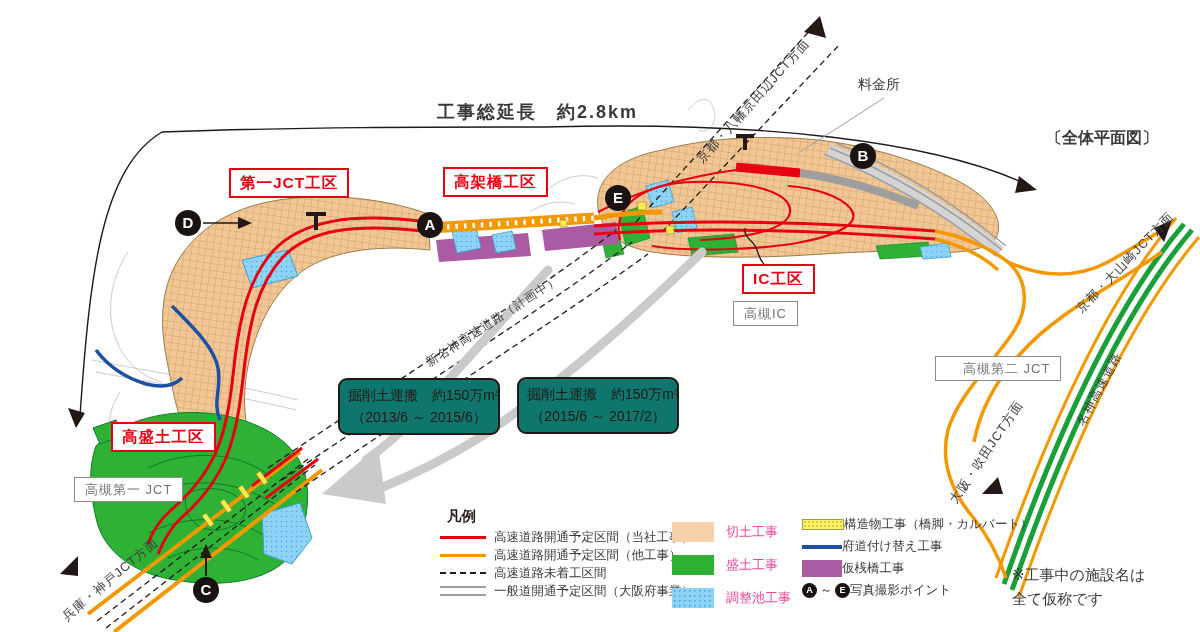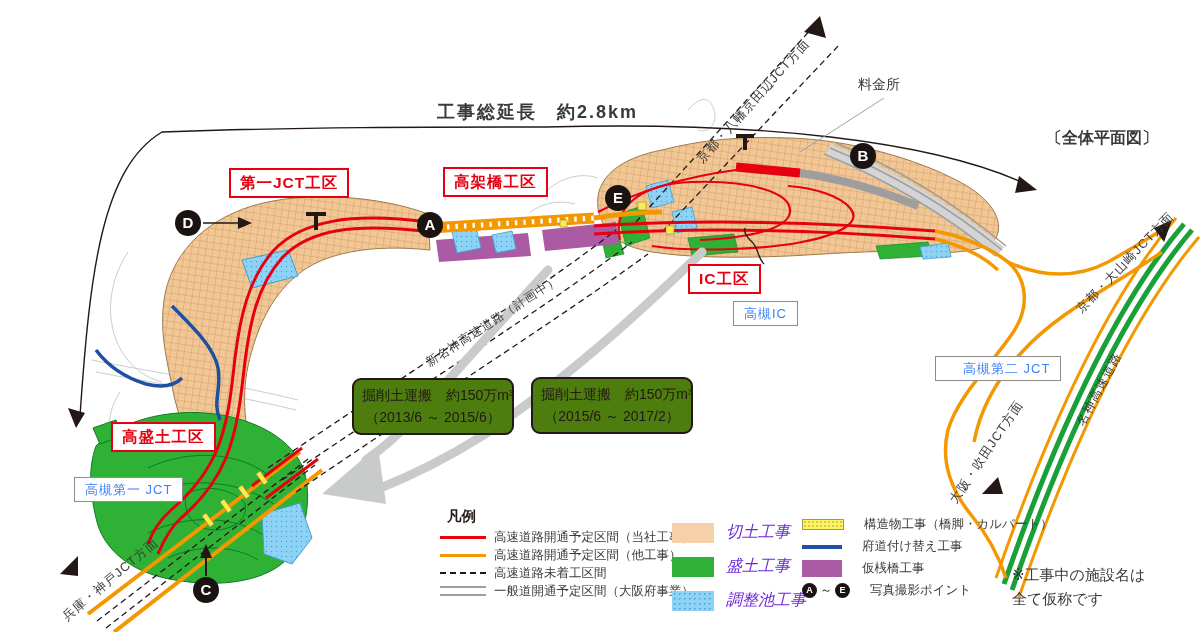--- a/index.html
+++ b/index.html
@@ -5,33 +5,33 @@
   html,body{margin:0;padding:0;background:#fff;}
   .stage{position:relative;width:1200px;height:632px;background:#fff;overflow:hidden;
          font-family:"Liberation Sans","DejaVu Sans",sans-serif;color:#231815;}
   .stage svg{position:absolute;left:0;top:0;}
   .abs{position:absolute;white-space:nowrap;}
   .measure-label{left:437px;top:100px;font-size:18px;font-weight:600;letter-spacing:2px;color:#3a3a3a;}
   .plan-view{left:1046px;top:128px;font-size:16px;font-weight:600;color:#3a3a3a;}
   .toll-label{left:858px;top:76px;font-size:14px;color:#3a3a3a;}
   .zone-box{border:2.5px solid #e60012;background:#fff;color:#e60012;font-weight:bold;
             font-size:15.5px;line-height:1;padding:5px 9px;letter-spacing:1px;}
-  .z1{left:229px;top:168px;} .z2{left:443px;top:167px;} .z3{left:688px;top:264px;} .z4{left:111px;top:422px;}
-  .fac-box{border:1px solid #8c8c8c;background:#fff;color:#3b82f6;font-size:13px;line-height:1;
+  .z1{left:229px;top:168px;} .z2{left:443px;top:167px;} .z3{left:742px;top:264px;} .z4{left:111px;top:422px;}
+  .fac-box{border:1px solid #8c8c8c;background:#fff;color:#737373;font-size:13px;line-height:1;
            padding:5px 10px;letter-spacing:1px;}
   .f1{left:733px;top:301px;} .f2{left:935px;top:356px;padding-left:27px;} .f3{left:27px;top:477px;margin-left:47px;}
   .rot{transform-origin:0 100%;font-size:12.5px;color:#3a3a3a;letter-spacing:1px;}
   .r-yawata{left:706px;top:150px;transform:rotate(-48deg);}
   .r-shinmeishin{left:432px;top:354px;transform:rotate(-33deg);font-size:12px;}
   .r-hyogo{left:70px;top:608px;transform:rotate(-40deg);}
   .r-oyamazaki{left:1085px;top:300px;transform:rotate(-46deg);}
   .r-meishin{left:1088px;top:412px;transform:rotate(-62deg);}
   .r-suita{left:960px;top:490px;transform:rotate(-56deg);}
-  .bubble{border:2px solid #231815;border-radius:9px;background:#4d7c0f;text-align:center;
-          font-size:14px;line-height:1.55;padding:5px 8px;color:#231815;margin-left:14px;}
+  .bubble{border:2px solid #231815;border-radius:9px;background:#0f766e;text-align:center;
+          font-size:14px;line-height:1.55;padding:5px 8px;color:#231815;}
   .b1{left:338px;top:378px;width:142px;} .b2{left:517px;top:377px;width:142px;}
   .pt{position:absolute;width:26px;height:26px;border-radius:50%;background:#1a1311;color:#fff;
       font-weight:bold;font-size:15px;text-align:center;line-height:26px;}
   .pt-a{left:417px;top:212px;} .pt-b{left:850px;top:143px;} .pt-c{left:193px;top:577px;}
   .pt-d{left:175px;top:210px;} .pt-e{left:605px;top:185px;}
   
   .lg-head{left:447px;top:507px;font-size:14.5px;font-weight:bold;}
   .lg-col1{left:440px;top:528px;}
   .lg-row{display:flex;align-items:center;gap:8px;height:18px;}
   .lg-row .lbl{font-size:12.5px;color:#3a3a3a;}
@@ -39,23 +39,23 @@
   .sw-red{border-top:3px solid #e60012;}
   .sw-orange{border-top:3px solid #f39800;}
   .sw-dash{border-top:2px dashed #231815;}
   .sw-gray{height:6px;border-top:2px solid #9e9e9f;border-bottom:2px solid #9e9e9f;width:46px;}
   .lg-col2{left:672px;top:522px;}
   .lg-area{display:flex;align-items:center;gap:12px;margin-bottom:13px;}
   .sw-patch{width:42px;height:20px;}
   .p-tan{background:#f5d0a9;}
   .p-green{background:#2eb135;}
   .p-blue{background:#8ed3f5;background-image:radial-gradient(#4fb0e2 1px,transparent 1px);background-size:5px 5px;}
-  .lg-area .lbl{font-size:16px;color:#6d28d9;font-style:italic;}
+  .lg-area .lbl{font-size:13px;color:#ec4899;}
   .lg-col3{left:802px;top:516px;}
-  .lg-row3{display:flex;align-items:center;gap:20px;margin-bottom:5px;min-height:17px;}
+  .lg-row3{display:flex;align-items:center;gap:0;margin-bottom:5px;min-height:17px;}
   .sw-yellow{width:40px;height:9px;background:#fff35e;border:1px solid #9a9a55;
              background-image:radial-gradient(#cfc95a .8px,transparent .8px);background-size:4px 4px;}
   .sw-navy{width:40px;height:4px;background:#1d50a2;}
   .sw-purple{width:40px;height:17px;background:#ab5ba3;}
   .lg-row3 .lbl{font-size:12.5px;color:#3a3a3a;}
   .pt-sm{width:15px;height:15px;border-radius:50%;background:#1a1311;color:#fff;font-weight:bold;
          font-size:9px;text-align:center;line-height:15px;display:inline-block;}
   .pt-range{display:flex;align-items:center;gap:3px;font-size:12px;}
   .lg-note{left:1012px;top:515px;font-size:15px;line-height:1.6;color:#3a3a3a;margin-top:48px;}
 </style>

